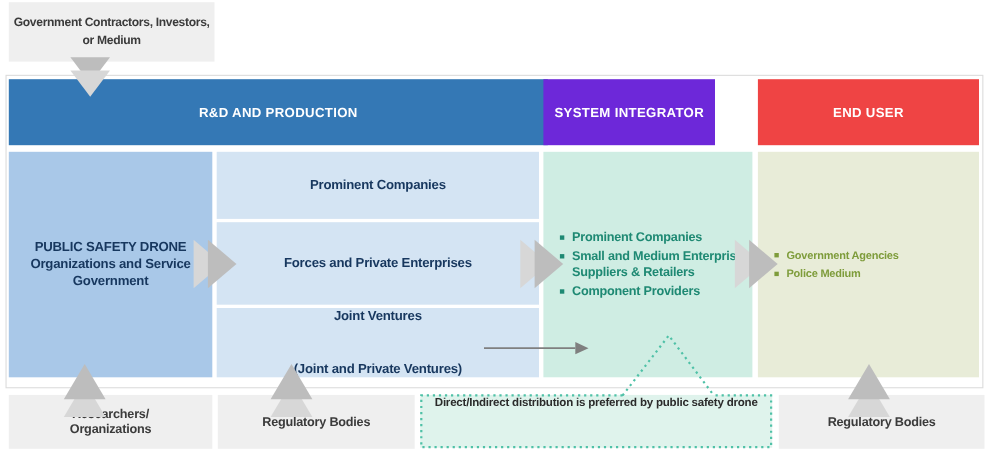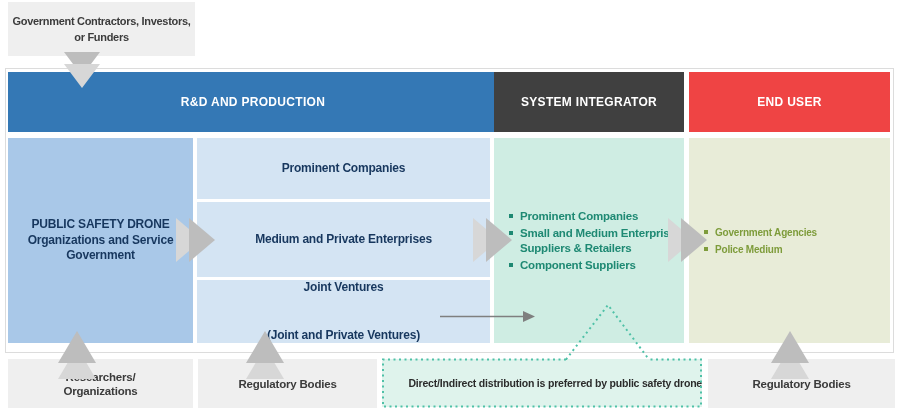--- a/index.html
+++ b/index.html
@@ -11,21 +11,21 @@
   
   #top-box{left:8px;top:2px;width:187px;height:54px;background:#EFEFEF;
     display:flex;flex-direction:column;justify-content:center;align-items:center;
     font-size:11px;font-weight:bold;color:#3B3B3B;line-height:16px;letter-spacing:-0.3px;white-space:nowrap;}
   
   #container{left:5px;top:68px;width:889px;height:285px;background:#fff;border:1px solid #DCDCDC;}
   
   .hdr{top:72px;height:60px;display:flex;align-items:center;justify-content:center;
     color:#fff;font-weight:bold;font-size:12px;letter-spacing:0.3px;white-space:nowrap;}
   #hdr-rd{left:8px;width:490px;background:#3478B5;}
-  #hdr-si{left:494px;width:190px;background:#404040;}
+  #hdr-si{left:494px;width:156px;background:#6d28d9;}
   #hdr-eu{left:689px;width:201px;background:#ef4444;}
   
   #box-psd{left:8px;top:138px;width:185px;height:205px;background:#A9C8E8;
     display:flex;flex-direction:column;justify-content:center;align-items:center;
     color:#17375E;font-size:12px;line-height:15.5px;font-weight:bold;letter-spacing:-0.2px;text-align:center;white-space:nowrap;}
   .subrow{left:197px;width:293px;background:#D4E4F3;color:#17375E;font-weight:bold;font-size:12px;
     display:flex;flex-direction:column;justify-content:center;align-items:center;line-height:15.5px;
     letter-spacing:-0.2px;text-align:center;white-space:nowrap;}
   #row1{top:138px;height:61px;}
   #row2{top:202px;height:75px;}
@@ -42,33 +42,33 @@
   .bullet-item::before{content:"";position:absolute;left:1px;top:5px;width:4px;height:4px;background:currentColor;}
   
   .gray-b{top:359px;height:49px;background:#EFEFEF;display:flex;flex-direction:column;
     justify-content:center;align-items:center;font-size:11.5px;font-weight:bold;color:#3B3B3B;
     line-height:14px;letter-spacing:-0.2px;text-align:center;white-space:nowrap;}
   #gray1{left:8px;width:185px;}
   #gray2{left:198px;width:179px;}
   #gray3{left:708px;width:187px;}
   
   #note{left:382px;top:359px;width:320px;height:48px;background:#DFF3EC;
-    display:flex;flex-direction:column;justify-content:center;align-items:flex-end;
+    display:flex;flex-direction:row;justify-content:center;align-items:flex-start;
     font-size:10.5px;font-weight:bold;color:#2B2B2B;line-height:14px;letter-spacing:-0.2px;
     text-align:center;white-space:nowrap;}
   #overlay{position:absolute;left:0;top:0;width:900px;height:413px;pointer-events:none;}
 </style>
 </head>
 <body>
 
 <div id="root">
 
   <div class="abs" id="top-box">
     <div>Government Contractors, Investors,</div>
-    <div>or Funders</div>
+    <div>or Medium</div>
   </div>
 
   <div class="abs" id="container"></div>
 
   <div class="abs hdr" id="hdr-rd">
     <span>R&amp;D AND PRODUCTION</span>
   </div>
   <div class="abs hdr" id="hdr-si">
     <span>SYSTEM INTEGRATOR</span>
   </div>
@@ -79,31 +79,31 @@
   <div class="abs" id="box-psd">
     <div>PUBLIC SAFETY DRONE</div>
     <div>Organizations and Service</div>
     <div>Government</div>
   </div>
 
   <div class="abs subrow" id="row1">
     <div>Prominent Companies</div>
   </div>
   <div class="abs subrow" id="row2">
-    <div>Medium and Private Enterprises</div>
+    <div>Forces and Private Enterprises</div>
   </div>
   <div class="abs subrow" id="row3">
     <div>Joint Ventures</div>
     <div>(Joint and Private Ventures)</div>
   </div>
 
   <div class="abs" id="box-si">
     <div class="bullet-item">Prominent Companies</div>
     <div class="bullet-item">Small and Medium Enterprise Suppliers &amp; Retailers</div>
-    <div class="bullet-item">Component Suppliers</div>
+    <div class="bullet-item">Component Providers</div>
   </div>
 
   <div class="abs" id="box-eu">
     <div class="bullet-item">Government Agencies</div>
     <div class="bullet-item">Police Medium</div>
   </div>
 
   <div class="abs gray-b" id="gray1">
     <div>Researchers/</div>
     <div>Organizations</div>

